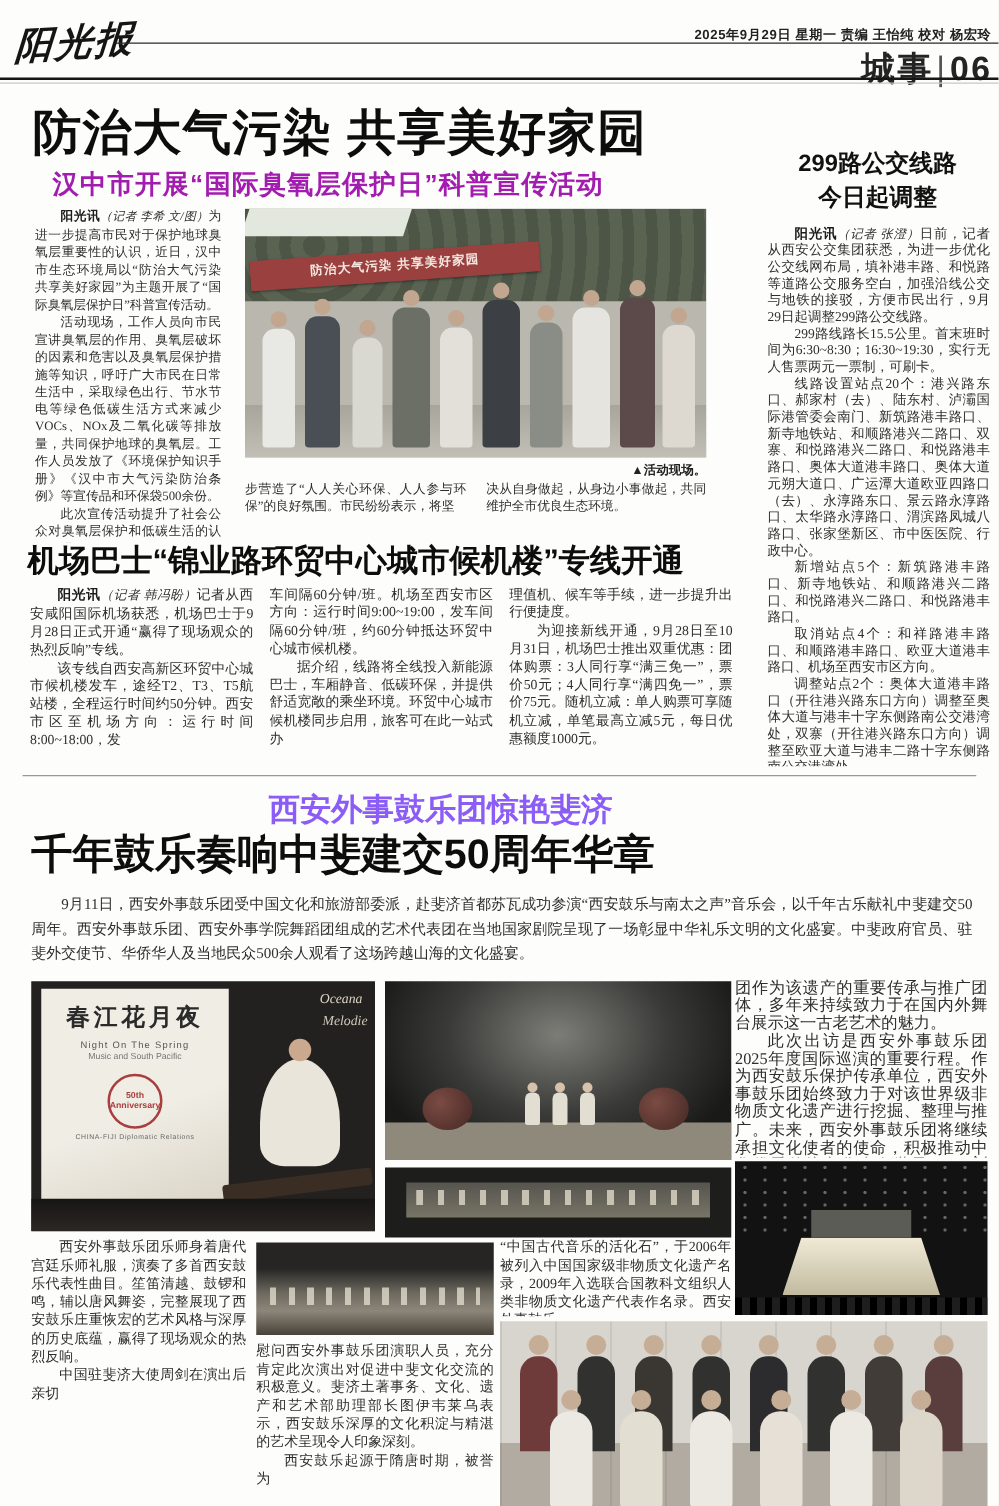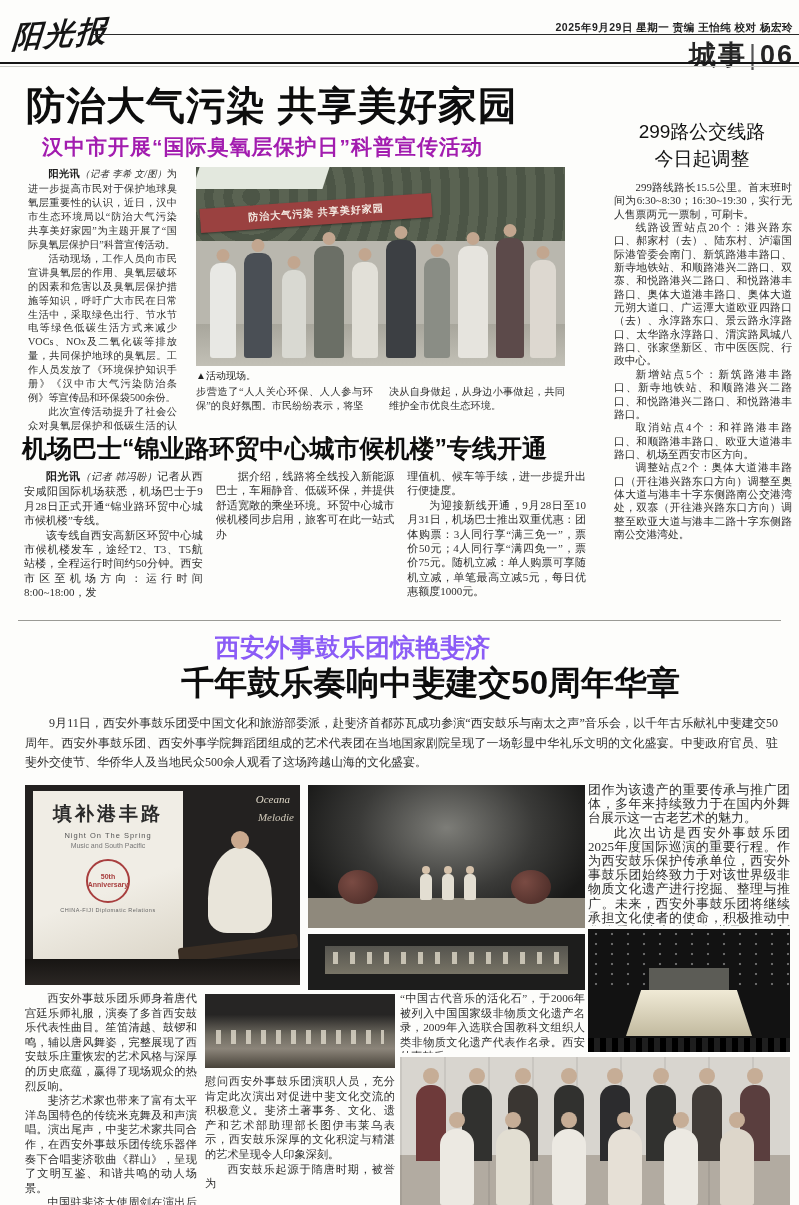--- a/index.html
+++ b/index.html
@@ -21,51 +21,51 @@
   #section-block{right:5px;top:37px;font-size:27px;font-weight:600;color:#242424;letter-spacing:2px;}
   #section-block .bar{font-weight:300;color:#555;padding:0 2px;}
   #rule-page{left:0;right:0;top:62px;height:2px;background:#161616;}
   #rule-page2{left:0;right:0;top:66px;height:1px;background:#c9c9c4;}
 
   
   #a1-headline{left:26px;top:79px;width:600px;font-size:39px;font-weight:900;color:#0d0d0d;
                letter-spacing:1px;white-space:nowrap;}
   #a1-sub{left:42px;top:133px;width:540px;font-size:21px;font-weight:600;color:#a21caf;letter-spacing:1px;white-space:nowrap;}
   #a1-col1{left:28px;top:167px;width:149px;height:267px;font-size:10.2px;line-height:13.95px;overflow:hidden;}
-  #a1-caption{left:196px;top:369px;width:369px;font-size:10px;font-weight:400;color:#222;}
+  #a1-caption{left:196px;top:369px;width:369px;text-align:right;font-size:10px;font-weight:700;color:#222;}
   #a1-cont1{left:196px;top:385px;width:177px;height:46px;font-size:10.2px;line-height:14px;overflow:hidden;}
   #a1-cont2{left:389px;top:385px;width:176px;height:46px;font-size:10.2px;line-height:14px;overflow:hidden;}
 
   .photo{position:absolute;overflow:hidden;background:#8a8a86;}
   #photo1{left:196px;top:167px;width:369px;height:199px;background:#b9b7ae;}
   .ph1-trees{position:absolute;left:0;top:0;right:0;height:74px;
       background:repeating-radial-gradient(circle at 15% 40%,#4c5546 0 9px,#5a6352 9px 19px);}
   .ph1-canopy{position:absolute;left:0;top:0;width:130px;height:22px;background:#e3e8de;transform:skewX(-18deg);}
   .ph1-ground{position:absolute;left:0;bottom:0;right:0;height:42px;background:linear-gradient(#a8a69c,#c2c0b6);}
   .ph1-banner{position:absolute;left:4px;top:34px;width:232px;height:24px;background:#9a4140;
       transform:rotate(-4deg);color:#f3e8e0;font-size:10px;font-weight:700;line-height:24px;text-align:center;
       letter-spacing:1px;box-shadow:0 1px 2px rgba(0,0,0,.4);}
   .pn{position:absolute;bottom:8px;border-radius:10px 10px 3px 3px;}
   .pn::before{content:"";position:absolute;top:-14px;left:50%;transform:translateX(-50%);
       width:13px;height:13px;border-radius:50%;background:#c2a68f;}
 
   
-  #b299-title{left:612px;top:118px;width:180px;text-align:center;font-size:19px;font-weight:400;
+  #b299-title{left:612px;top:118px;width:180px;text-align:center;font-size:19px;font-weight:700;
       color:#111;line-height:27px;}
   #b299-body{left:614px;top:181px;width:178px;height:432px;font-size:10.8px;line-height:13.35px;overflow:hidden;}
 
   
   #a2-headline{left:22px;top:432px;width:580px;font-size:25px;font-weight:900;color:#0d0d0d;white-space:nowrap;}
   #a2-cols{left:24px;top:469px;width:562px;height:147px;display:flex;gap:13px;}
   .a2col{flex:1;font-size:11px;line-height:14.4px;overflow:hidden;}
   #rule-mid{left:18px;top:620px;width:763px;height:1px;background:#9a9a95;}
 
   
   #a4-h1{left:25px;top:631px;width:655px;text-align:center;font-size:25px;font-weight:900;color:#8b5cf6;}
-  #a4-h2{left:25px;top:661px;width:655px;text-align:right;font-size:33px;font-weight:900;color:#0d0d0d;}
+  #a4-h2{left:25px;top:661px;width:655px;text-align:left;font-size:33px;font-weight:900;color:#0d0d0d;}
   #a4-intro{left:25px;top:714px;width:753px;font-size:12px;line-height:19.5px;}
   #a4-colA{left:25px;top:991px;width:172px;height:214px;font-size:11.2px;line-height:14.6px;overflow:hidden;}
   #a4-colB{left:205px;top:1074px;width:190px;height:131px;font-size:11.2px;line-height:14.6px;overflow:hidden;}
   #a4-colC{left:400px;top:991px;width:185px;height:62px;font-size:11.2px;line-height:14.6px;overflow:hidden;}
   #a4-colD{left:588px;top:783px;width:202px;height:143px;font-size:13px;line-height:14.2px;overflow:hidden;}
   .byline{font-weight:bold;margin-left:6px;}
 
   
   #photoPoster{left:25px;top:785px;width:275px;height:200px;background:#232120;}
   .poster{position:absolute;left:8px;top:6px;width:150px;height:178px;
@@ -175,52 +175,54 @@
   </div>
   <div id="a1-cont1" class="abs jt">
     <p class="para noind">步营造了“人人关心环保、人人参与环保”的良好氛围。市民纷纷表示，将坚</p>
   </div>
 
   <div id="b299-title" class="abs sans">
     <div>299路公交线路</div>
     <div>今日起调整</div>
   </div>
   <div id="b299-body" class="abs jt">
+    <p class="para"><b class="lead">阳光讯</b><span class="rep">（记者 张澄）</span><span>日前，记者从西安公交集团获悉，为进一步优化公交线网布局，填补港丰路、和悦路等道路公交服务空白，加强沿线公交与地铁的接驳，方便市民出行，9月29日起调整299路公交线路。</span></p>
     <p class="para">299路线路长15.5公里。首末班时间为6:30~8:30；16:30~19:30，实行无人售票两元一票制，可刷卡。</p>
     <p class="para">线路设置站点20个：港兴路东口、郝家村（去）、陆东村、泸灞国际港管委会南门、新筑路港丰路口、新寺地铁站、和顺路港兴二路口、双寨、和悦路港兴二路口、和悦路港丰路口、奥体大道港丰路口、奥体大道元朔大道口、广运潭大道欧亚四路口（去）、永淳路东口、景云路永淳路口、太华路永淳路口、渭滨路凤城八路口、张家堡新区、市中医医院、行政中心。</p>
     <p class="para">新增站点5个：新筑路港丰路口、新寺地铁站、和顺路港兴二路口、和悦路港兴二路口、和悦路港丰路口。</p>
     <p class="para">取消站点4个：和祥路港丰路口、和顺路港丰路口、欧亚大道港丰路口、机场至西安市区方向。</p>
     <p class="para">调整站点2个：奥体大道港丰路口（开往港兴路东口方向）调整至奥体大道与港丰十字东侧路南公交港湾处，双寨（开往港兴路东口方向）调整至欧亚大道与港丰二路十字东侧路南公交港湾处。</p>
   </div>
 
   <div id="a2-headline" class="abs sans">机场巴士“锦业路环贸中心城市候机楼”专线开通</div>
   <div id="a2-cols" class="abs">
     <div class="a2col jt">
-      <p class="para"><b class="lead">阳光讯</b><span class="rep">（记者 韩冯盼）</span><span>记者从西安咸阳国际机场获悉，机场巴士于9月28日正式开通“锦业路环贸中心城市候机楼”专线。</span></p>
+      <p class="para"><b class="lead">阳光讯</b><span class="rep">（记者 韩冯盼）</span><span>记者从西安咸阳国际机场获悉，机场巴士于9月28日正式开通“赢得了现场观众的热烈反响”专线。</span></p>
       <p class="para">该专线自西安高新区环贸中心城市候机楼发车，途经T2、T3、T5航站楼，全程运行时间约50分钟。西安市区至机场方向：运行时间8:00~18:00，发</p>
     </div>
     <div class="a2col jt">
+      <p class="para noind">车间隔60分钟/班。机场至西安市区方向：运行时间9:00~19:00，发车间隔60分钟/班，约60分钟抵达环贸中心城市候机楼。</p>
       <p class="para">据介绍，线路将全线投入新能源巴士，车厢静音、低碳环保，并提供舒适宽敞的乘坐环境。环贸中心城市候机楼同步启用，旅客可在此一站式办</p>
     </div>
     <div class="a2col jt">
       <p class="para noind">理值机、候车等手续，进一步提升出行便捷度。</p>
       <p class="para">为迎接新线开通，9月28日至10月31日，机场巴士推出双重优惠：团体购票：3人同行享“满三免一”，票价50元；4人同行享“满四免一”，票价75元。随机立减：单人购票可享随机立减，单笔最高立减5元，每日优惠额度1000元。</p>
     </div>
   </div>
   <div id="rule-mid" class="abs"></div>
 
   <div id="a4-h1" class="abs sans">西安外事鼓乐团惊艳斐济</div>
   <div id="a4-h2" class="abs sans">千年鼓乐奏响中斐建交50周年华章</div>
   <div id="a4-intro" class="abs jt">
     <p class="para">9月11日，西安外事鼓乐团受中国文化和旅游部委派，赴斐济首都苏瓦成功参演“西安鼓乐与南太之声”音乐会，以千年古乐献礼中斐建交50周年。西安外事鼓乐团、西安外事学院舞蹈团组成的艺术代表团在当地国家剧院呈现了一场彰显中华礼乐文明的文化盛宴。中斐政府官员、驻斐外交使节、华侨华人及当地民众500余人观看了这场跨越山海的文化盛宴。</p>
   </div>
 
   <div id="photoPoster" class="photo">
     <div class="poster">
-      <div class="poster-title">填补港丰路</div>
+      <div class="poster-title">春江花月夜</div>
       <div class="poster-en1 sans">Night On The Spring</div>
       <div class="poster-en2 sans">Music and South Pacific</div>
       <div class="poster-seal sans">50th Anniversary</div>
       <div class="poster-rel sans">CHINA-FIJI Diplomatic Relations</div>
     </div>
     <span class="script1">Oceana</span>
     <span class="script2">Melodie</span>
     <div class="gz-woman"></div>
     <div class="gz-instr"></div>
     <div class="gz-floor"></div>
@@ -242,21 +244,20 @@
 
   <div id="photoOrch" class="photo"></div>
   <div id="photoHall" class="photo">
     <div class="hall-screen"></div>
     <div class="hall-stage"></div>
     <div class="hall-aud"></div>
   </div>
 
   <div id="a4-colA" class="abs jt">
     <p class="para">西安外事鼓乐团乐师身着唐代宫廷乐师礼服，演奏了多首西安鼓乐代表性曲目。笙笛清越、鼓锣和鸣，辅以唐风舞姿，完整展现了西安鼓乐庄重恢宏的艺术风格与深厚的历史底蕴，赢得了现场观众的热烈反响。</p>
-    <p class="para">斐济艺术家也带来了富有太平洋岛国特色的传统米克舞及和声演唱。演出尾声，中斐艺术家共同合作，在西安外事鼓乐团传统乐器伴奏下合唱斐济歌曲《群山》，呈现了文明互鉴、和谐共鸣的动人场景。</p>
     <p class="para">中国驻斐济大使周剑在演出后亲切</p>
   </div>
 
   <div id="photoStage2" class="photo"></div>
 
   <div id="a4-colB" class="abs jt">
     <p class="para noind">慰问西安外事鼓乐团演职人员，充分肯定此次演出对促进中斐文化交流的积极意义。斐济土著事务、文化、遗产和艺术部助理部长图伊韦莱乌表示，西安鼓乐深厚的文化积淀与精湛的艺术呈现令人印象深刻。</p>
     <p class="para">西安鼓乐起源于隋唐时期，被誉为</p>
   </div>
 

